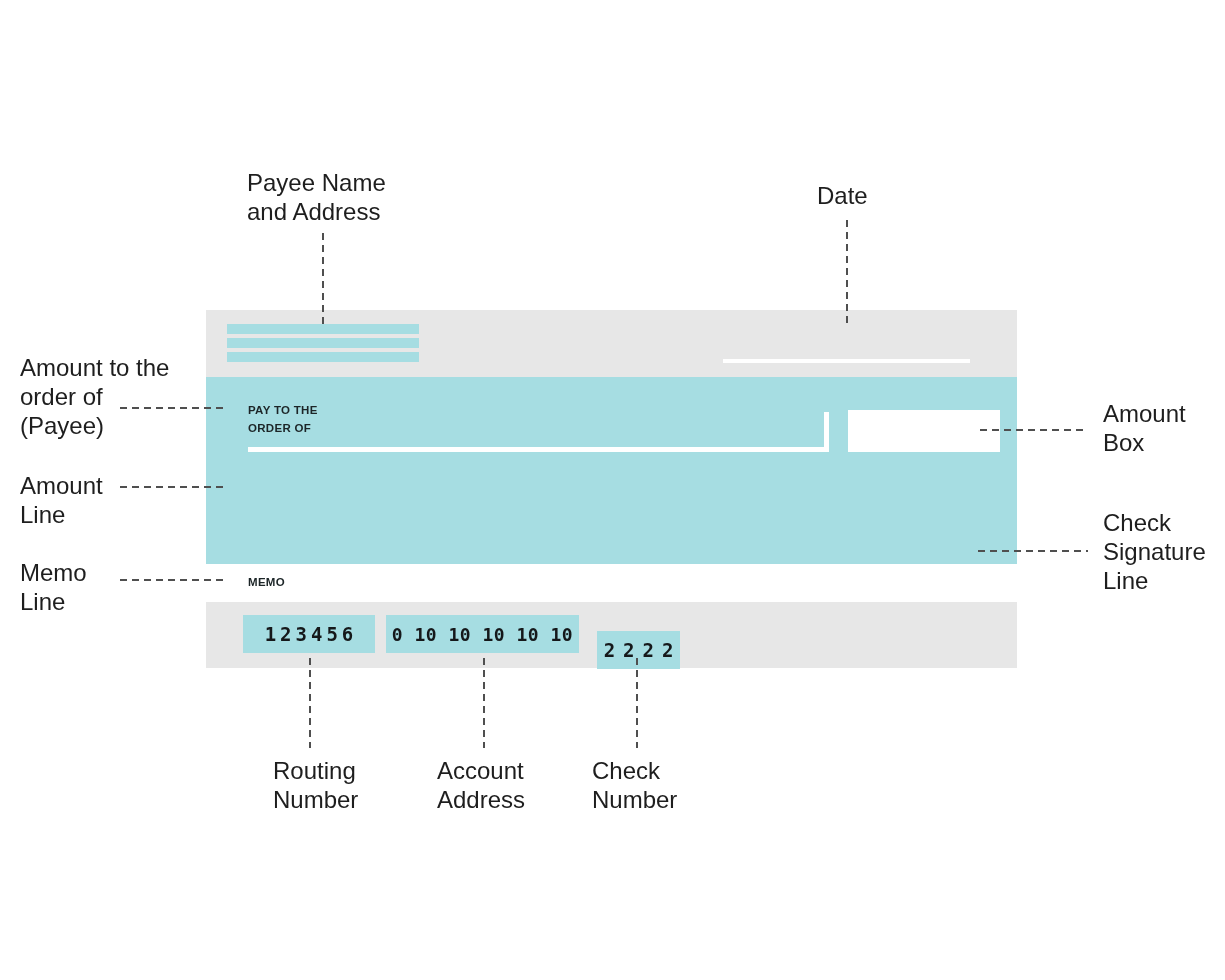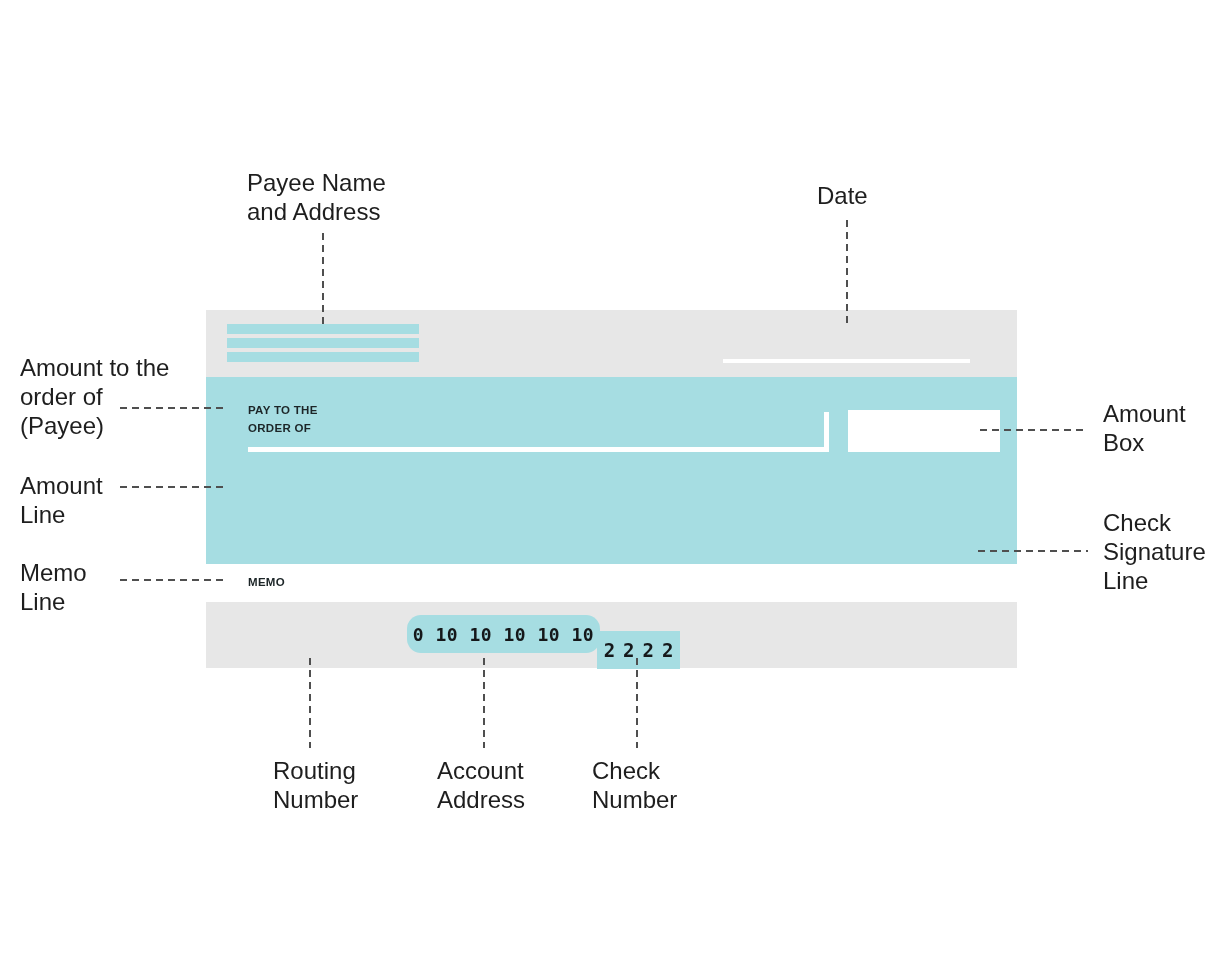--- a/index.html
+++ b/index.html
@@ -144,24 +144,23 @@
     font-weight: bold;
     color: #15181a;
   }
   .micr-routing {
     left: 37px; width: 132px;
     font-size: 19px;
     letter-spacing: 4px;
     text-indent: 4px;
   }
   .micr-account {
-    left: 201px; width: 193px;
+    left: 180px; width: 193px;
     font-size: 18px;
     letter-spacing: 0.5px;
-    border-radius: 14px;
   }
   .micr-check {
     left: 391px; width: 83px;
     font-size: 19px;
     letter-spacing: 8px;
     text-indent: 8px;
     margin-top: 16px;
   }
 </style>
 </head>
@@ -183,20 +182,21 @@
 ORDER OF</div>
       <div class="payee-line"></div>
       <div class="amount-box"></div>
       <div class="amount-line"></div>
       <div class="bank-info-box"></div>
       <div class="memo-label">MEMO</div>
       <div class="signature-line"></div>
     </div>
 
     <div class="check-bottom">
+      <div class="micr-box micr-routing">123456</div>
       <div class="micr-box micr-account">0 10 10 10 10 10</div>
       <div class="micr-box micr-check">2222</div>
     </div>
 
   </div>
 
   <div class="leader-v" style="left:322px; top:233px; height:92px;"></div>
   <div class="leader-v" style="left:846px; top:220px; height:105px;"></div>
   <div class="leader-h" style="left:120px; top:407px; width:107px;"></div>
   <div class="leader-h" style="left:120px; top:486px; width:107px;"></div>

